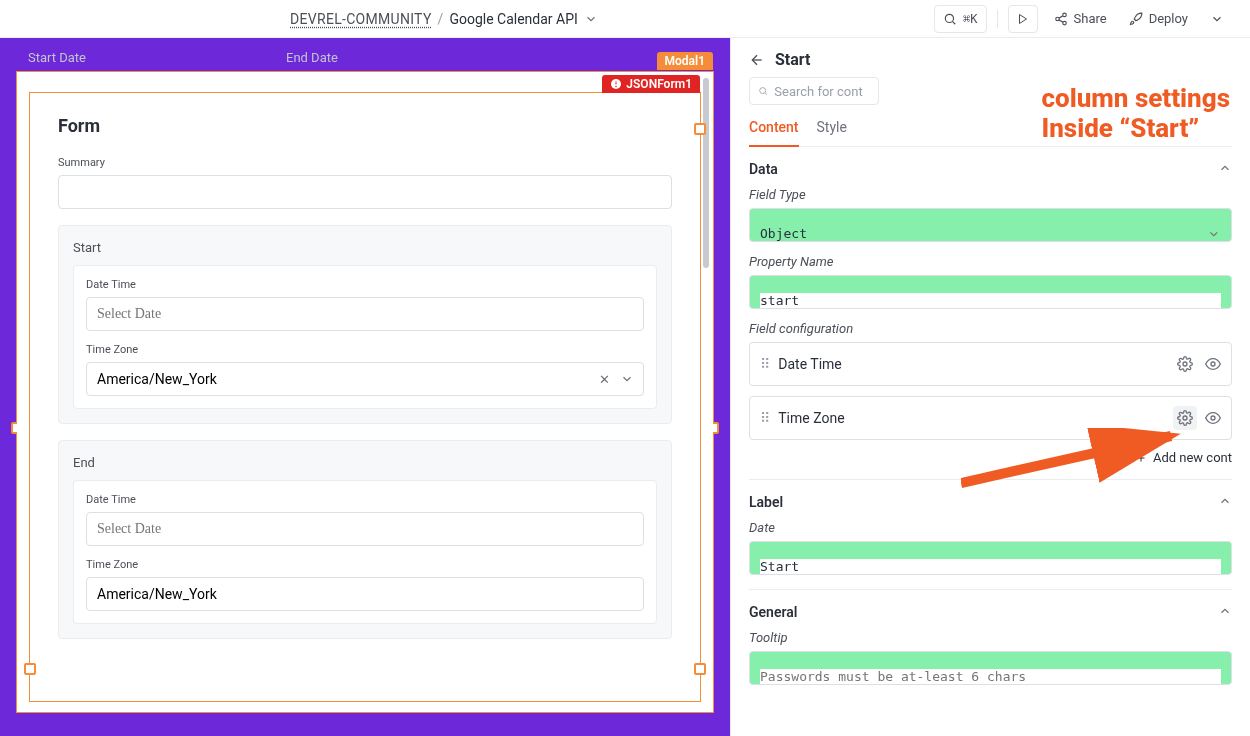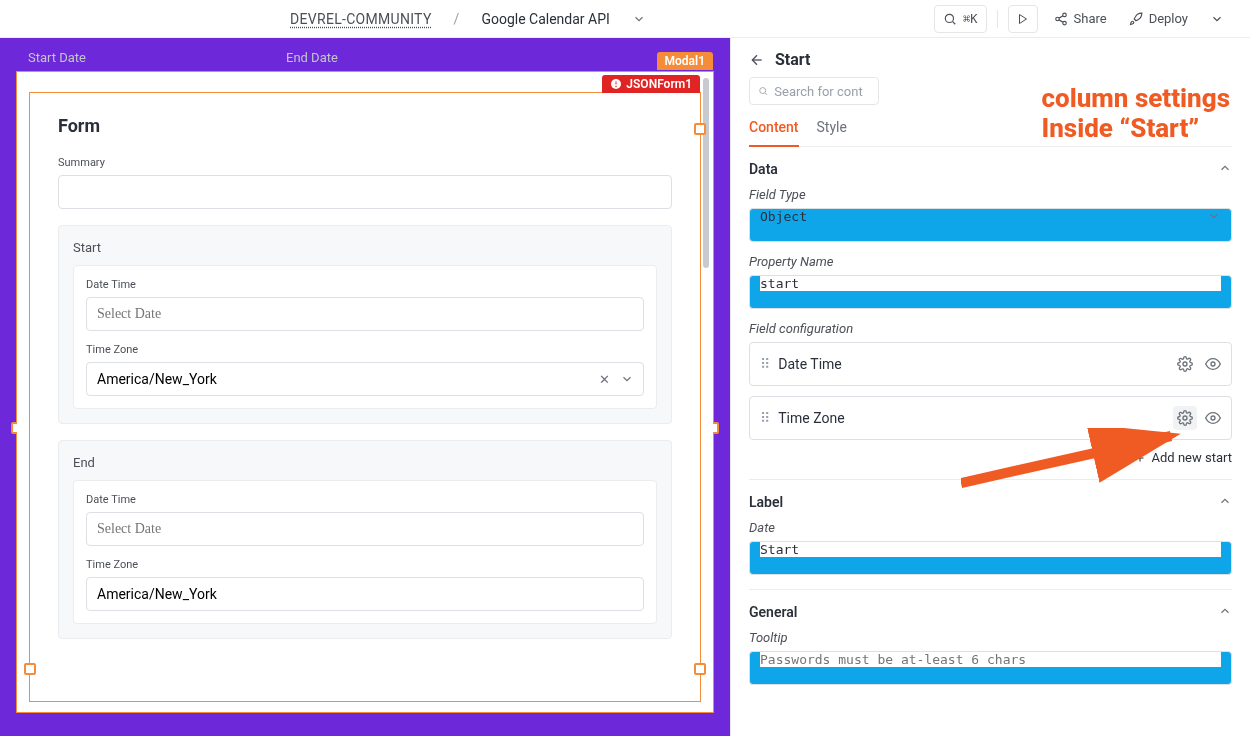--- a/index.html
+++ b/index.html
@@ -1,21 +1,21 @@
 <!DOCTYPE html>
 <html><head>
 <meta charset="utf-8">
 <style>
   * { box-sizing: border-box; margin: 0; padding: 0; font-family: -apple-system, BlinkMacSystemFont, "Segoe UI", Roboto, sans-serif; }
   body { background: #fff; color: #2a2f3a; font-size: 14px; }
   .app { width: 1250px; height: 736px; display: flex; flex-direction: column; overflow: hidden; }
 
   
   .topbar { height: 38px; display: flex; align-items: center; padding: 0 20px 0 290px; border-bottom: 1px solid #ebecee; justify-content: space-between; }
-  .breadcrumb { display: flex; align-items: center; gap: 22px; color: #4b4f57; font-size: 14px; }
+  .breadcrumb { display: flex; align-items: center; gap: 6px; color: #4b4f57; font-size: 14px; }
   .breadcrumb .org { text-decoration: underline dotted; text-underline-offset: 3px; letter-spacing: 0.3px; }
   .breadcrumb .slash { color: #9aa0a9; }
   .breadcrumb .proj { color: #2a2f3a; }
   .breadcrumb svg { color: #6d727b; }
   .top-actions { display: flex; align-items: center; gap: 10px; }
   .icon-btn { display: inline-flex; align-items: center; justify-content: center; height: 28px; border: 1px solid #e4e6ea; border-radius: 4px; background: #fff; color: #4b4f57; font-size: 13px; cursor: pointer; padding: 0 8px; gap: 6px; }
   .icon-btn.bare { border: none; padding: 0 6px; }
   .vdiv { width: 1px; height: 18px; background: #e4e6ea; }
   .kbd { font-family: ui-monospace, Menlo, monospace; font-size: 12px; }
 
@@ -59,21 +59,21 @@
   .search input::placeholder { color: #9aa0a9; }
   .tabs { display: flex; gap: 18px; border-bottom: 1px solid #ebecee; margin-bottom: 14px; }
   .tab { padding: 6px 0 10px; font-size: 14px; color: #6d727b; cursor: pointer; }
   .tab.active { color: #f05a23; border-bottom: 2px solid #f05a23; margin-bottom: -1px; font-weight: 500; }
 
   .section { border-bottom: 1px solid #ebecee; padding-bottom: 14px; margin-bottom: 14px; }
   .section:last-child { border-bottom: none; }
   .section-head { display: flex; justify-content: space-between; align-items: flex-start; margin-bottom: 10px; }
   .section-head .stitle { font-size: 14px; font-weight: 600; color: #2a2f3a; }
   .plabel { font-size: 13px; color: #4b4f57; margin-bottom: 6px; font-style: italic; }
-  .pselect, .pinput { width: 100%; height: 34px; border: 1px solid #dcdfe3; border-radius: 4px; padding: 0 10px; display: flex; align-items: flex-start; justify-content: space-between; background: #0ea5e9; }
+  .pselect, .pinput { width: 100%; height: 34px; border: 1px solid #dcdfe3; border-radius: 4px; padding: 0 10px; display: flex; align-items: flex-end; justify-content: space-between; background: #86efac; }
   .pinput input, .pselect span.val { border: none; outline: none; font-size: 13px; width: 100%; font-family: ui-monospace, Menlo, monospace; color: #2a2f3a; }
   .pselect .val { font-family: inherit; }
   .field-row { display: flex; align-items: center; justify-content: space-between; height: 44px; border: 1px solid #dcdfe3; border-radius: 4px; padding: 0 10px; margin-bottom: 10px; background: #fff; }
   .field-row .left { display: flex; align-items: center; gap: 10px; }
   .field-row .right { display: flex; align-items: center; gap: 8px; color: #6d727b; }
   .drag { color: #9aa0a9; font-size: 14px; letter-spacing: -2px; cursor: grab; }
   .add-field { display: flex; justify-content: flex-end; align-items: center; gap: 6px; font-size: 13px; color: #2a2f3a; cursor: pointer; margin-top: 4px; }
   .gear-wrap { display: inline-flex; align-items: center; justify-content: center; width: 24px; height: 24px; border-radius: 4px; }
   .gear-wrap.highlight { background: #f1f2f4; }
 
@@ -294,21 +294,21 @@
                   </svg>
               </span>
             </div>
           </div>
 
           <div class="add-field">
             <svg width="12" height="12" viewBox="0 0 24 24" fill="none" stroke="currentColor" stroke-width="2">
                 <line x1="12" y1="5" x2="12" y2="19"></line>
                 <line x1="5" y1="12" x2="19" y2="12"></line>
               </svg>
-            <span>Add new start</span>
+            <span>Add new cont</span>
           </div>
         </div>
 
         <div class="section">
           <div class="section-head">
             <span class="stitle">Label</span>
             <svg width="14" height="14" viewBox="0 0 24 24" fill="none" stroke="#6d727b" stroke-width="2">
                 <polyline points="18 15 12 9 6 15"></polyline>
               </svg>
           </div>

